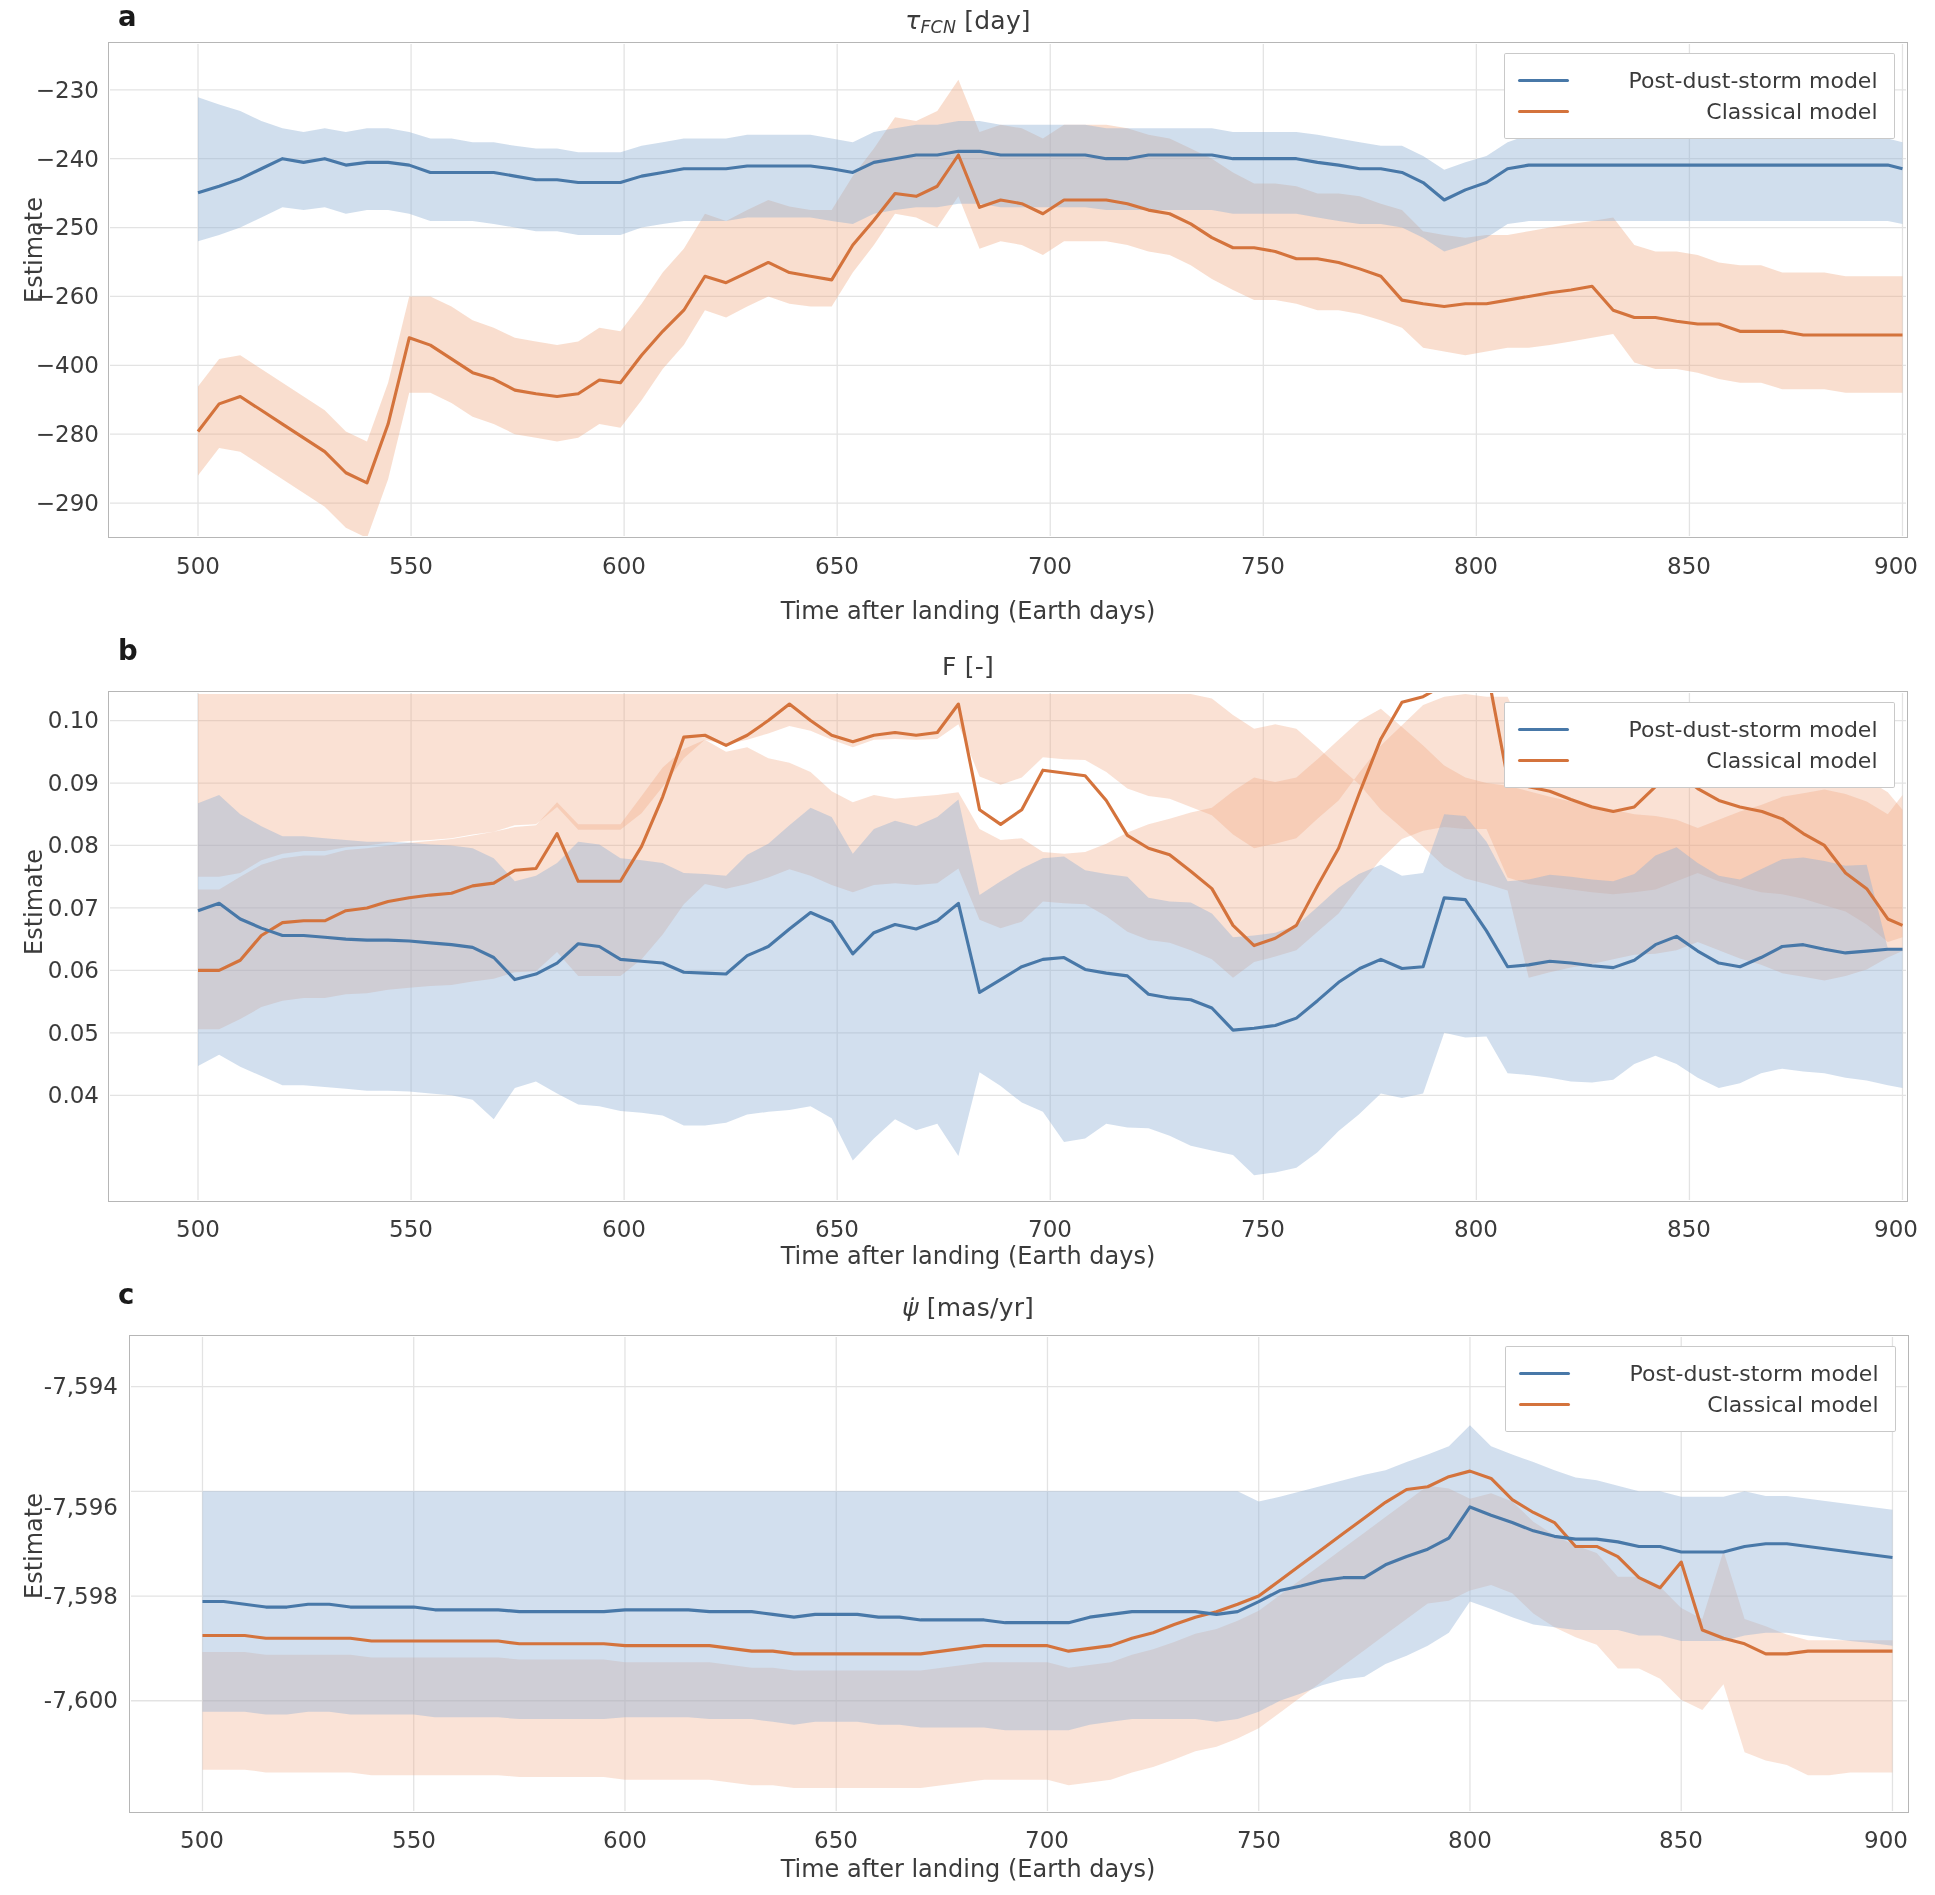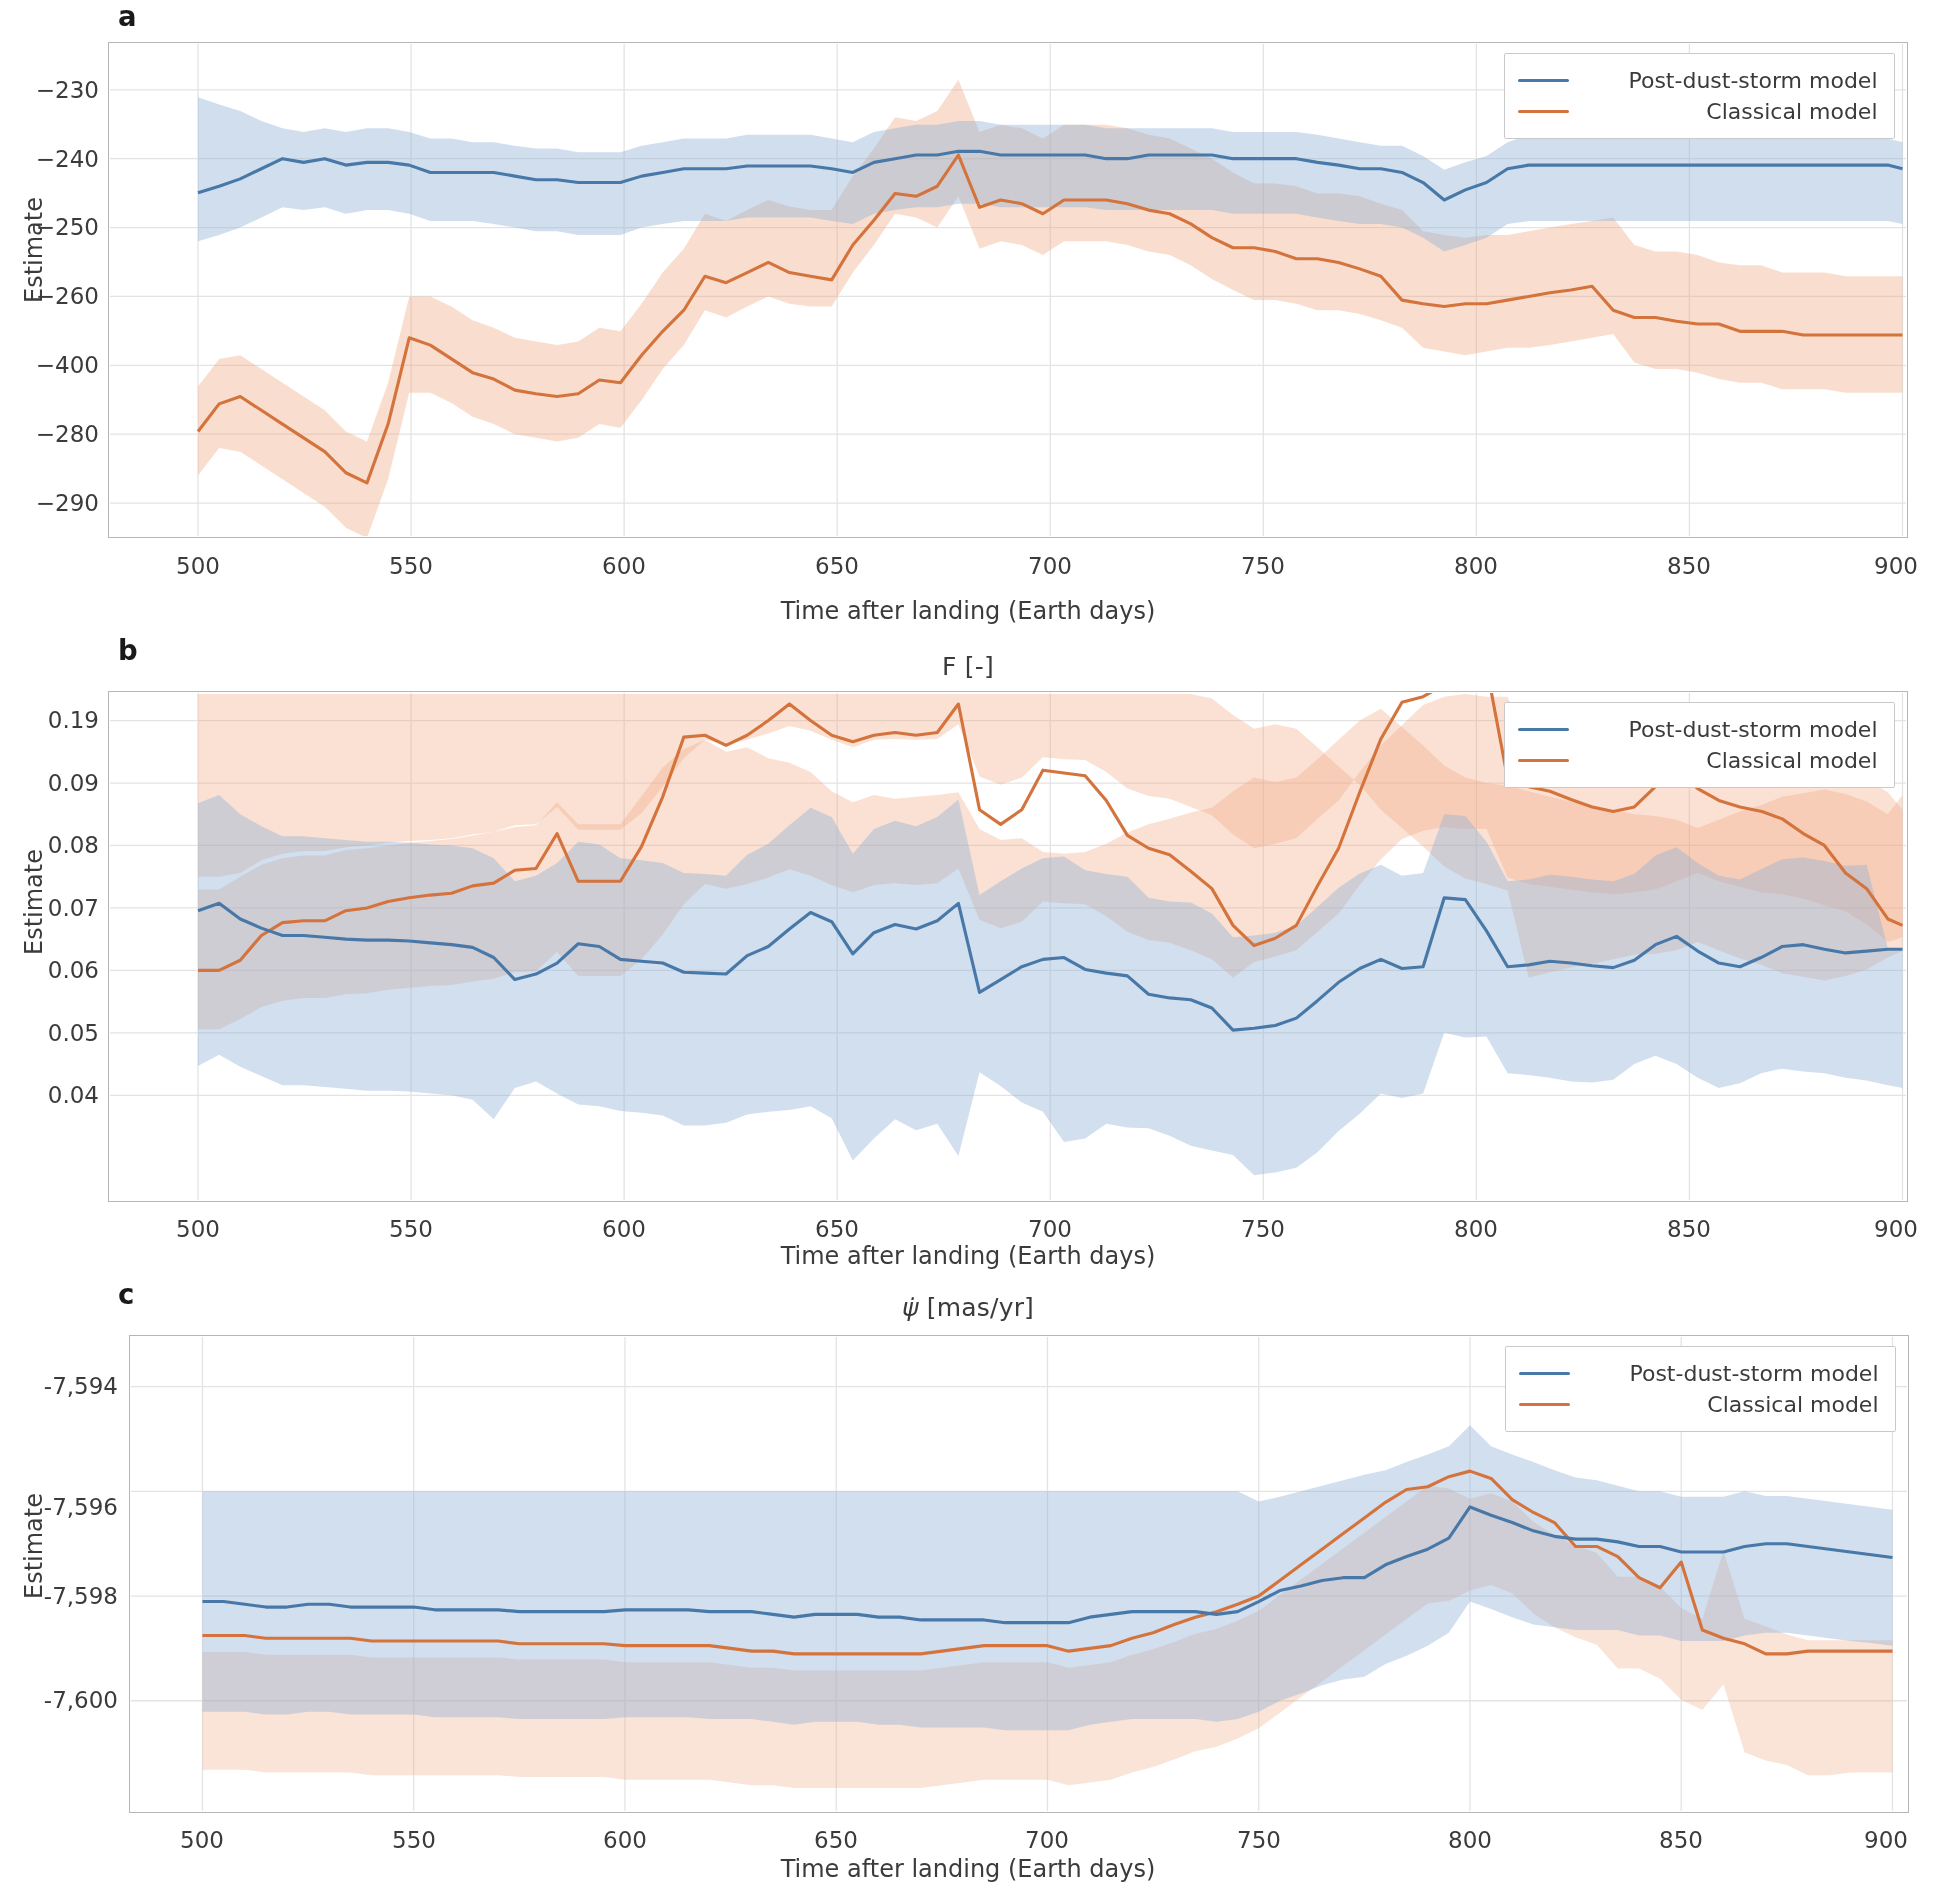--- a/index.html
+++ b/index.html
@@ -110,20 +110,23 @@
   }
   svg { display: block; }
 </style>
 </head>
 <body>
 
 <div class="page">
 
   <div class="panel" style="top:0;height:632px;">
     <div class="panel-letter" style="left:118px;top:0px;">a</div>
+    <div class="panel-title" style="top:5.5px;left:0;">
+      <span class="it">τ</span><span class="sub">FCN</span> [day]
+    </div>
 
     <div class="ylabel" style="left:20px;top:303px;">Estimate</div>
 
     <div class="plot-wrap" style="left:108px;top:42px;width:1800px;height:496px;">
       <div class="plot-frame" style="width:1800px;height:496px;"></div>
       <svg width="1800" height="496" viewBox="0 0 1960 540" style="position:absolute;left:0;top:0;">
         <defs>
             <clipPath id="clipA">
               <rect x="2" y="2" width="1956" height="536"></rect>
             </clipPath>
@@ -244,21 +247,21 @@
         <div class="legend-row">
           <div class="legend-swatch" style="background:#4878a8;"></div>
           <div class="legend-label">Post-dust-storm model</div>
         </div>
         <div class="legend-row">
           <div class="legend-swatch" style="background:#d4733c;"></div>
           <div class="legend-label">Classical model</div>
         </div>
       </div>
 
-      <div class="tick-y" style="left:-101px;top:29px;width:92px;">0.19</div>
+      <div class="tick-y" style="left:-101px;top:29px;width:92px;">0.10</div>
       <div class="tick-y" style="left:-101px;top:92px;width:92px;">0.09</div>
       <div class="tick-y" style="left:-101px;top:154px;width:92px;">0.08</div>
       <div class="tick-y" style="left:-101px;top:217px;width:92px;">0.07</div>
       <div class="tick-y" style="left:-101px;top:279px;width:92px;">0.06</div>
       <div class="tick-y" style="left:-101px;top:342px;width:92px;">0.05</div>
       <div class="tick-y" style="left:-101px;top:404px;width:92px;">0.04</div>
 
       <div class="tick-x" style="left:90px;top:525px;">500</div>
       <div class="tick-x" style="left:303px;top:525px;">550</div>
       <div class="tick-x" style="left:516px;top:525px;">600</div>

